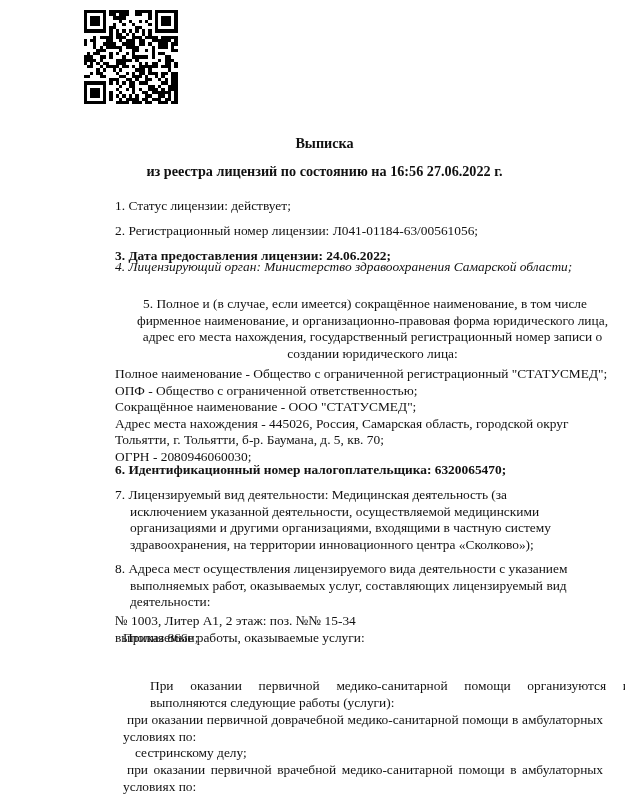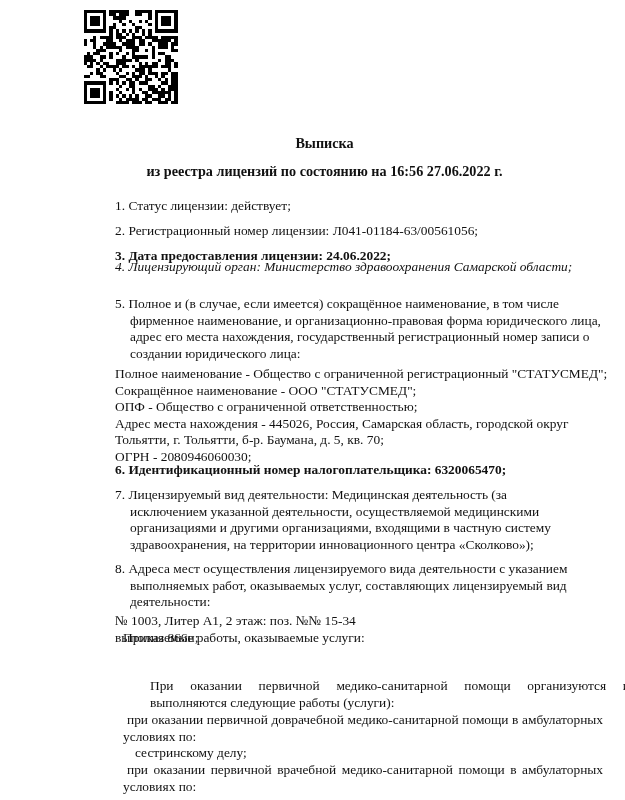--- a/index.html
+++ b/index.html
@@ -517,28 +517,28 @@
 </div>
 
 <div class="num-item" style="top:248px;font-weight:bold;">
   <div class="hang"><span>3.</span> <span>Дата предоставления лицензии: 24.06.2022;</span></div>
 </div>
 
 <div class="num-item" style="top:259px;font-style:italic;">
   <div class="hang"><span>4.</span> <span>Лицензирующий орган: Министерство здравоохранения Самарской области;</span></div>
 </div>
 
-<div class="num-item" style="top:296px; width:500px;">
+<div class="num-item" style="top:296px; width:500px;text-align:center;">
   <div class="hang"><span>5.</span> <span>Полное и (в случае, если имеется) сокращённое наименование, в том числе фирменное наименование, и организационно-правовая форма юридического лица, адрес его места нахождения, государственный регистрационный номер записи о создании юридического лица:</span></div>
 </div>
 
 <div class="plain" style="top:366px; width:510px;">
   <div>Полное наименование - Общество с ограниченной регистрационный "СТАТУСМЕД";</div>
+  <div>ОПФ - Общество с ограниченной ответственностью;</div>
   <div>Сокращённое наименование - ООО "СТАТУСМЕД";</div>
-  <div>ОПФ - Общество с ограниченной ответственностью;</div>
   <div>Адрес места нахождения - 445026, Россия, Самарская область, городской округ</div>
   <div>Тольятти, г. Тольятти, б-р. Баумана, д. 5, кв. 70;</div>
   <div>ОГРН - 2080946060030;</div>
 </div>
 
 <div class="num-item" style="top:462px;font-weight:bold;">
   <div class="hang"><span>6.</span> <span>Идентификационный номер налогоплательщика: 6320065470;</span></div>
 </div>
 
 <div class="num-item" style="top:487px; width:470px;">

